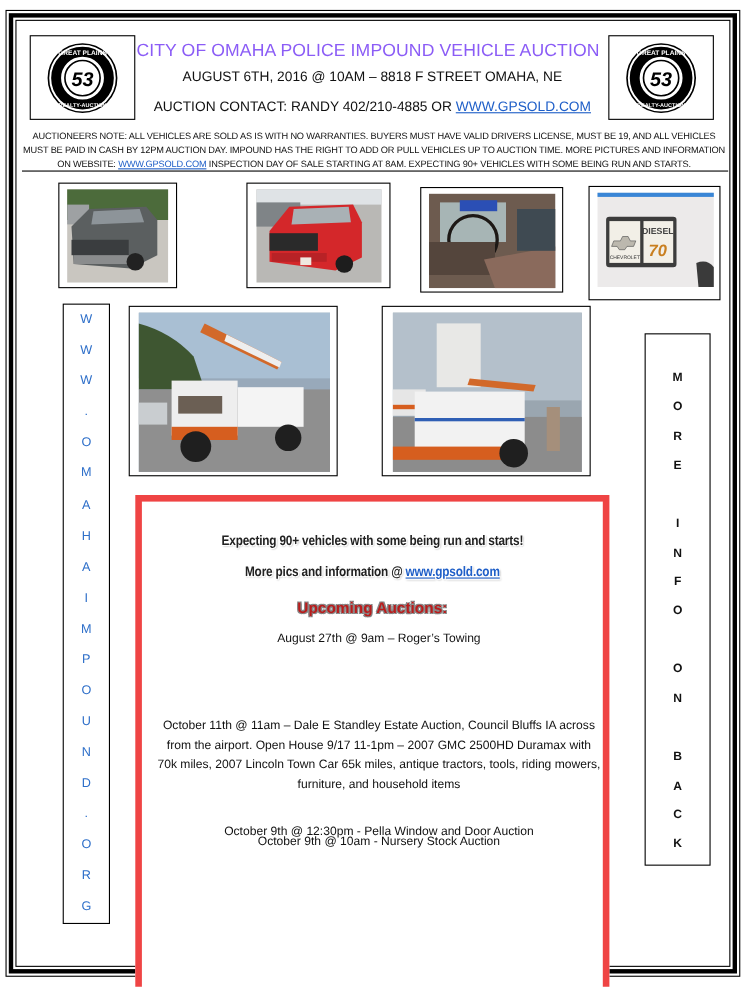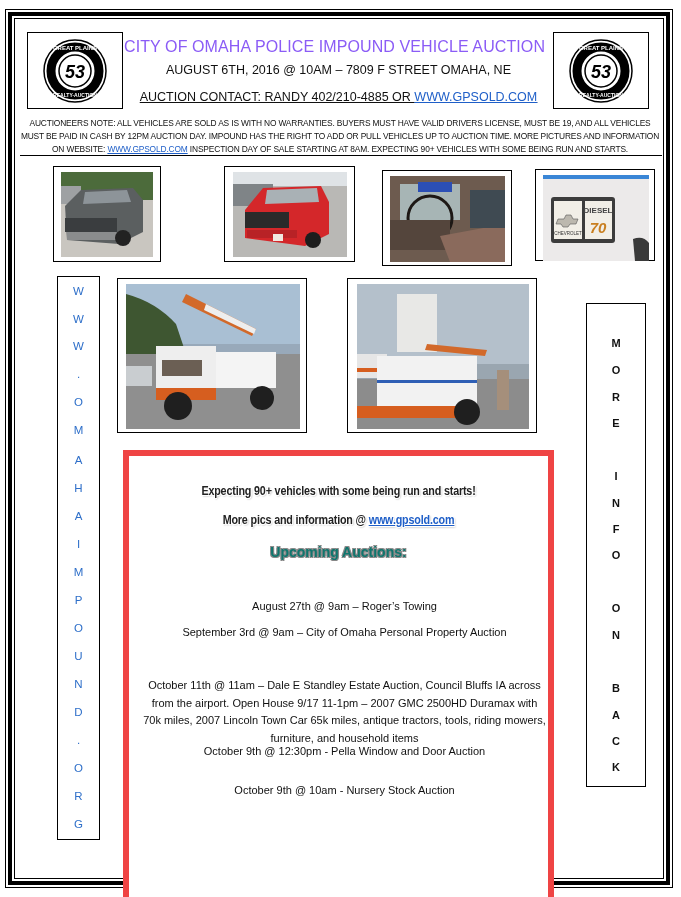--- a/index.html
+++ b/index.html
@@ -6,39 +6,39 @@
   body { width: 681px; height: 897px; position: relative; overflow: hidden; font-family: "Liberation Sans", "DejaVu Sans", sans-serif; color: #000; }
   .frame-outer { position: absolute; left: 5px; top: 9px; width: 668px; height: 879px; border: 1px solid #000; box-sizing: border-box; }
   .frame-thick { position: absolute; left: 8px; top: 12px; width: 662px; height: 873px; border: 4px solid #000; box-sizing: border-box; }
   .frame-inner { position: absolute; left: 14px; top: 18px; width: 650px; height: 861px; border: 1px solid #000; box-sizing: border-box; }
   .logo-box { position: absolute; width: 96px; height: 77px; border: 1px solid #000; box-sizing: border-box; background: #fff; display: flex; align-items: center; justify-content: center; }
   .logo-left { left: 27px; top: 32px; }
   .logo-right { left: 553px; top: 32px; }
   .header-title { position: absolute; left: 124px; top: 26px; width: 429px; text-align: left; font-size: 16px; color: #8b5cf6; letter-spacing: 0.1px; margin-top: 12px; }
   .header-line { position: absolute; left: 124px; width: 429px; text-align: center; font-size: 12.5px; color: #111; }
   .date-line { top: 63px; }
-  .contact-line { top: 90px; text-decoration: underline; }
+  .contact-line { top: 90px; }
   .link { color: #1f5fc8; text-decoration: underline; }
   .note { position: absolute; left: 20px; top: 117px; width: 640px; text-align: center; font-size: 8.4px; font-weight: normal; line-height: 13px; color: #111; letter-spacing: -0.15px; }
   .note-rule { position: absolute; left: 20px; top: 155px; width: 642px; height: 0; border-top: 1px solid #000; }
   .photo { position: absolute; border: 1px solid #000; background: #fff; box-sizing: border-box; }
   .photo svg { position: absolute; display: block; }
   .side-box { position: absolute; border: 1px solid #000; box-sizing: border-box; background: #fff; }
   .side-left { left: 57px; top: 276px; width: 43px; height: 564px; }
   .side-right { left: 586px; top: 303px; width: 60px; height: 484px; }
   .vletter { position: absolute; left: 0; width: 100%; text-align: center; font-size: 11.5px; }
   .side-left .vletter { color: #2e6fc9; }
   .side-right .vletter { color: #111; font-weight: bold; font-size: 11px; }
   .info-box { position: absolute; left: 123px; top: 450px; width: 431px; height: 479px; border: 6px solid #ef4444; box-sizing: border-box; background: #fff; }
   .wordart { position: absolute; left: 0; width: 100%; text-align: center; font-weight: bold; font-size: 12.5px; color: #222; letter-spacing: -0.2px;
              text-shadow: -1px -1px 0 #fff, 1px -1px 0 #fff, -1px 1px 0 #fff, 1px 1px 0 #fff, 1px 1px 2px #888; font-family: "Liberation Sans Narrow", "Liberation Sans", sans-serif; transform: scaleX(0.86); }
   .wordart .wlink { color: #1f5fc8; text-decoration: underline; }
-  .upcoming { position: absolute; left: 0; width: 100%; top: 88px; text-align: center; font-size: 14px; font-weight: bold; color: #0f766e;
+  .upcoming { position: absolute; left: 0; width: 100%; top: 88px; text-align: center; font-size: 14px; font-weight: bold; color: #b91c1c;
               text-shadow: -1px -1px 0 #888, 1px -1px 0 #888, -1px 1px 0 #888, 1px 1px 0 #888; }
-  .auction-item { position: absolute; left: 14px; width: 403px; text-align: center; font-size: 11px; line-height: 17.5px; color: #111; margin-top: 25px; }
+  .auction-item { position: absolute; left: 14px; width: 403px; text-align: center; font-size: 11px; line-height: 17.5px; color: #111; }
 </style>
 </head>
 <body>
 
 <div class="frame-outer"></div>
 <div class="frame-thick"></div>
 <div class="frame-inner"></div>
 
 <div class="logo-box logo-left">
   <svg width="86" height="70" viewBox="0 0 86 70">
@@ -55,21 +55,21 @@
     <circle cx="43" cy="35" r="31" fill="#fff" stroke="#000" stroke-width="1.5"></circle>
     <circle cx="43" cy="35" r="24" fill="none" stroke="#000" stroke-width="9"></circle>
     <circle cx="43" cy="35" r="16" fill="#fff" stroke="#000" stroke-width="1.5"></circle>
     <text x="43" y="42" text-anchor="middle" font-size="18" font-style="italic" font-weight="bold" font-family="Liberation Sans, sans-serif" fill="#000">53</text>
     <text x="43" y="14" text-anchor="middle" font-size="6" font-weight="bold" fill="#fff" font-family="Liberation Sans, sans-serif">GREAT PLAINS</text>
     <text x="43" y="61" text-anchor="middle" font-size="5" font-weight="bold" fill="#fff" font-family="Liberation Sans, sans-serif">REALTY-AUCTION</text>
   </svg>
 </div>
 
 <div class="header-title">CITY OF OMAHA POLICE IMPOUND VEHICLE AUCTION</div>
-<div class="header-line date-line">AUGUST 6TH, 2016 @ 10AM – 7809 F STREET OMAHA, NE</div>
+<div class="header-line date-line">AUGUST 6TH, 2016 @ 10AM – 8818 F STREET OMAHA, NE</div>
 <div class="header-line contact-line">
   <span>AUCTION CONTACT:  RANDY 402/210-4885 OR </span><span class="link">WWW.GPSOLD.COM</span>
 </div>
 
 <div class="note">
   <span>AUCTIONEERS NOTE:  ALL VEHICLES ARE SOLD AS IS WITH NO WARRANTIES.  BUYERS MUST HAVE VALID DRIVERS LICENSE, MUST BE 19, AND ALL VEHICLES MUST BE PAID IN CASH BY 12PM AUCTION DAY.  IMPOUND HAS THE RIGHT TO ADD OR PULL VEHICLES UP TO AUCTION TIME.  MORE PICTURES AND INFORMATION ON WEBSITE:  </span><span class="link">WWW.GPSOLD.COM</span><span> INSPECTION DAY OF SALE STARTING AT 8AM.  EXPECTING 90+ VEHICLES WITH SOME BEING RUN AND STARTS.</span>
 </div>
 <div class="note-rule"></div>
 
 <div class="photo" style="left:53px;top:166px;width:108px;height:96px;">
@@ -101,21 +101,21 @@
   <svg style="left:7px;top:5px" width="115" height="86" viewBox="0 0 115 86">
     <rect width="115" height="86" fill="#6d5b4f"></rect>
     <rect x="10" y="8" width="60" height="36" fill="#a7b5b5"></rect>
     <rect x="28" y="6" width="34" height="10" fill="#2b4fb5"></rect>
     <circle cx="40" cy="42" r="22" fill="none" stroke="#1d1815" stroke-width="3"></circle>
     <rect x="0" y="44" width="60" height="30" fill="#54453c"></rect>
     <path d="M50 60 L115 48 L115 86 L60 86 Z" fill="#8a6a5c"></path>
     <rect x="80" y="14" width="35" height="38" fill="#3f4a52"></rect>
   </svg>
 </div>
-<div class="photo" style="left:535px;top:169px;width:120px;height:92px;">
+<div class="photo" style="left:535px;top:169px;width:120px;height:104px;">
   <svg style="left:7px;top:5px" width="106" height="86" viewBox="0 0 106 86">
     <rect width="106" height="86" fill="#eceaea"></rect>
     <rect width="106" height="4" fill="#3a86d6"></rect>
     <rect x="8" y="22" width="64" height="46" rx="3" fill="#3c3c3c"></rect>
     <rect x="11" y="26" width="28" height="38" fill="#f2efe7"></rect>
     <rect x="42" y="26" width="27" height="38" fill="#f2efe7"></rect>
     <path d="M15 44 L21 44 L23 40 L28 40 L30 44 L35 44 L33 49 L27 49 L25 52 L20 52 L18 49 L13 49 Z" fill="#bcb8ae" stroke="#555" stroke-width="0.6"></path>
     <text x="25" y="60" text-anchor="middle" font-size="4.5" fill="#333" font-family="Liberation Sans, sans-serif">CHEVROLET</text>
     <text x="55" y="38" text-anchor="middle" font-size="8" font-weight="bold" fill="#444" font-family="Liberation Sans, sans-serif">DIESEL</text>
     <text x="55" y="58" text-anchor="middle" font-size="15" font-weight="bold" font-style="italic" fill="#c97f1f" font-family="Liberation Sans, sans-serif">70</text>
@@ -197,17 +197,16 @@
   <div class="vletter" style="top:457px">K</div>
 </div>
 
 <div class="info-box">
   <div class="wordart" style="top:28px">Expecting 90+ vehicles with some being run and starts!</div>
   <div class="wordart" style="top:57px">
     <span>More pics and information @ </span><span class="wlink">www.gpsold.com</span>
   </div>
   <div class="upcoming">Upcoming Auctions:</div>
   <div class="auction-item" style="top:117px">August 27th @ 9am – Roger’s Towing</div>
-  <div class="auction-item" style="top:143px">September 3rd @ 9am – City of Omaha Personal Property Auction</div>
   <div class="auction-item" style="top:196px">October 11th @ 11am – Dale E Standley Estate Auction, Council Bluffs IA across from the airport.  Open House 9/17 11-1pm – 2007 GMC 2500HD Duramax with 70k miles, 2007 Lincoln Town Car 65k miles, antique tractors, tools, riding mowers, furniture, and household items</div>
-  <div class="auction-item" style="top:262px">October 9th @ 12:30pm - Pella Window and Door Auction</div>
+  <div class="auction-item" style="top:292px">October 9th @ 12:30pm - Pella Window and Door Auction</div>
   <div class="auction-item" style="top:301px">October 9th @ 10am - Nursery Stock Auction</div>
 </div>
 
 </body></html>

